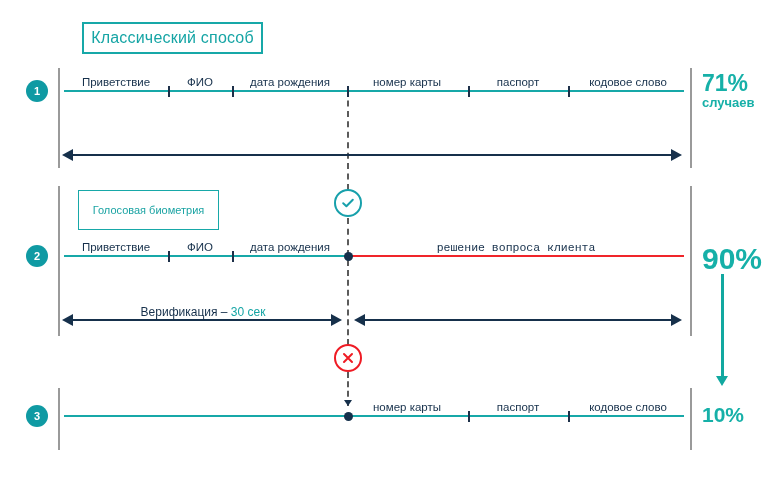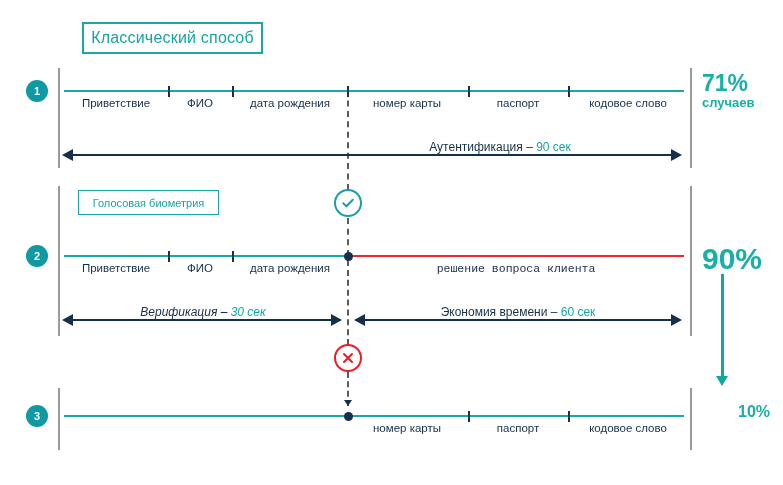--- a/index.html
+++ b/index.html
@@ -15,21 +15,21 @@
   .titlebox{
     border:2px solid #17a8a8;
     background:#ffffff;
     display:flex;align-items:center;justify-content:center;
     color:#16a5a5;
     box-sizing:border-box;
   }
   #main-title-box{left:82px;top:22px;width:181px;height:32px;}
   #main-title-box .t{font-size:16px;letter-spacing:.2px;color:#16a5a5;}
 
-  #biometry-box{left:78px;top:190px;width:141px;height:25px;border-width:1.5px;}
+  #biometry-box{left:78px;top:190px;width:141px;height:40px;border-width:1.5px;}
   #biometry-box .t{font-size:11px;color:#1aa3a3;}
 
   
   .badge{
     width:22px;height:22px;border-radius:50%;
     background:#0f9aa3;color:#ffffff;
     display:flex;align-items:center;justify-content:center;
     font-size:11px;font-weight:bold;
   }
 
@@ -40,21 +40,20 @@
   .tl{height:2px;background:#17a8a8;}
   .tl-red{height:2px;background:#f0252a;}
   .tick{width:2px;height:11px;background:#1d3049;}
   .dot{width:9px;height:9px;border-radius:50%;background:#16304b;}
 
   .seglabel{
     position:absolute;
     font-size:11.5px;color:#16304b;
     white-space:nowrap;
     transform:translateX(-50%);
-    margin-top:21px;
   }
 
   
   .arrowline{height:2px;background:#16304b;}
   .arrowhead{
     width:0;height:0;
     border-top:6px solid transparent;
     border-bottom:6px solid transparent;
   }
   .ah-left{border-right:11px solid #16304b;}
@@ -79,21 +78,21 @@
     display:flex;align-items:center;justify-content:center;
   }
   .ok-circle{border:2.5px solid #17a0ab;width:28px;height:28px;}
   .no-circle{border:2.5px solid #ef1b24;width:28px;height:28px;}
 
   
   .pct{color:#16b0a8;font-weight:bold;line-height:1;white-space:nowrap;}
   .pct-100{font-size:23px;}
   .pct-sub{font-size:13px;color:#16b0a8;font-weight:bold;line-height:1.1;}
   .pct-90{font-size:30px;}
-  .pct-10{font-size:16px;margin-left:36px;}
+  .pct-10{font-size:21px;}
 
   .downarrow-stem{width:3px;background:#11a8a0;}
   .downarrow-head{
     width:0;height:0;
     border-left:6px solid transparent;
     border-right:6px solid transparent;
     border-top:10px solid #11a8a0;
   }
 
   .smallcaret{
@@ -145,23 +144,20 @@
   <div class="seglabel" style="left:628px;top:76px;">кодовое слово</div>
 
   <div class="abs pct pct-100" style="left:702px;top:72px;">71%</div>
   <div class="abs pct-sub" style="left:702px;top:96px;">случаев</div>
 
   <div class="abs" style="left:62px;top:149px;display:flex;align-items:center;width:620px;">
     <div class="arrowhead ah-left"></div>
     <div class="arrowline" style="flex:1;"></div>
     <div class="arrowhead ah-right"></div>
   </div>
-  <div class="arrowlabel" style="left:500px;top:140px;">
-    <span>Аутентификация – </span><span class="num">90 сек</span>
-  </div>
 
   <div class="abs titlebox" id="biometry-box">
     <span class="t">Голосовая биометрия</span>
   </div>
 
   <div class="abs badge" style="left:26px;top:245px;">
     <span>2</span>
   </div>
 
   <div class="abs iconcircle ok-circle" style="left:334px;top:189px;">
@@ -187,32 +183,29 @@
   <div class="abs" style="left:716px;top:274px;display:flex;flex-direction:column;align-items:center;">
     <div class="downarrow-stem" style="height:102px;"></div>
     <div class="downarrow-head"></div>
   </div>
 
   <div class="abs" style="left:62px;top:314px;display:flex;align-items:center;width:280px;">
     <div class="arrowhead ah-left"></div>
     <div class="arrowline" style="flex:1;"></div>
     <div class="arrowhead ah-right"></div>
   </div>
-  <div class="arrowlabel" style="left:203px;top:305px;font-style:italic;">
+  <div class="arrowlabel" style="left:203px;top:305px;">
     <span>Верификация – </span><span class="num">30 сек</span>
   </div>
 
   <div class="abs" style="left:354px;top:314px;display:flex;align-items:center;width:328px;">
     <div class="arrowhead ah-left"></div>
     <div class="arrowline" style="flex:1;"></div>
     <div class="arrowhead ah-right"></div>
   </div>
-  <div class="arrowlabel" style="left:518px;top:305px;">
-    <span>Экономия времени – </span><span class="num">60 сек</span>
-  </div>
 
   <div class="abs iconcircle no-circle" style="left:334px;top:344px;">
     <svg width="14" height="14" viewBox="0 0 14 14" aria-hidden="true">
       <path d="M3 3 L11 11 M11 3 L3 11" fill="none" stroke="#ef1b24" stroke-width="2" stroke-linecap="round"></path>
     </svg>
   </div>
 
   <div class="abs badge" style="left:26px;top:405px;">
     <span>3</span>
   </div>

